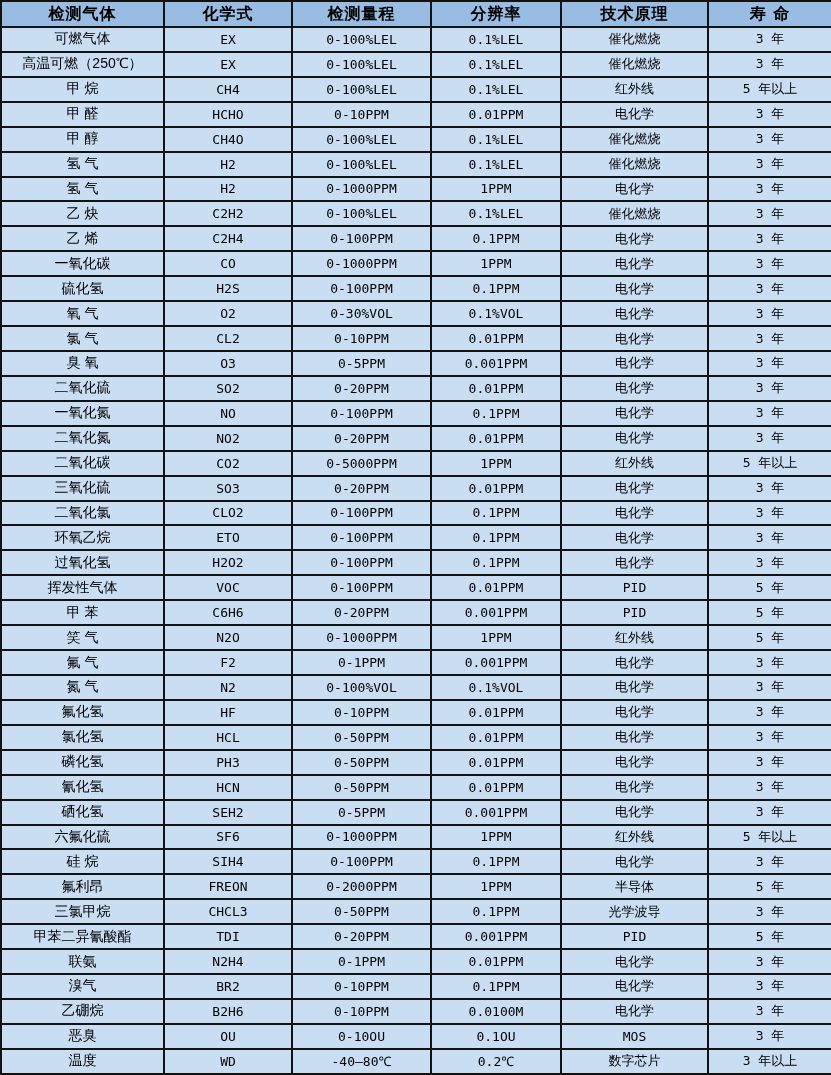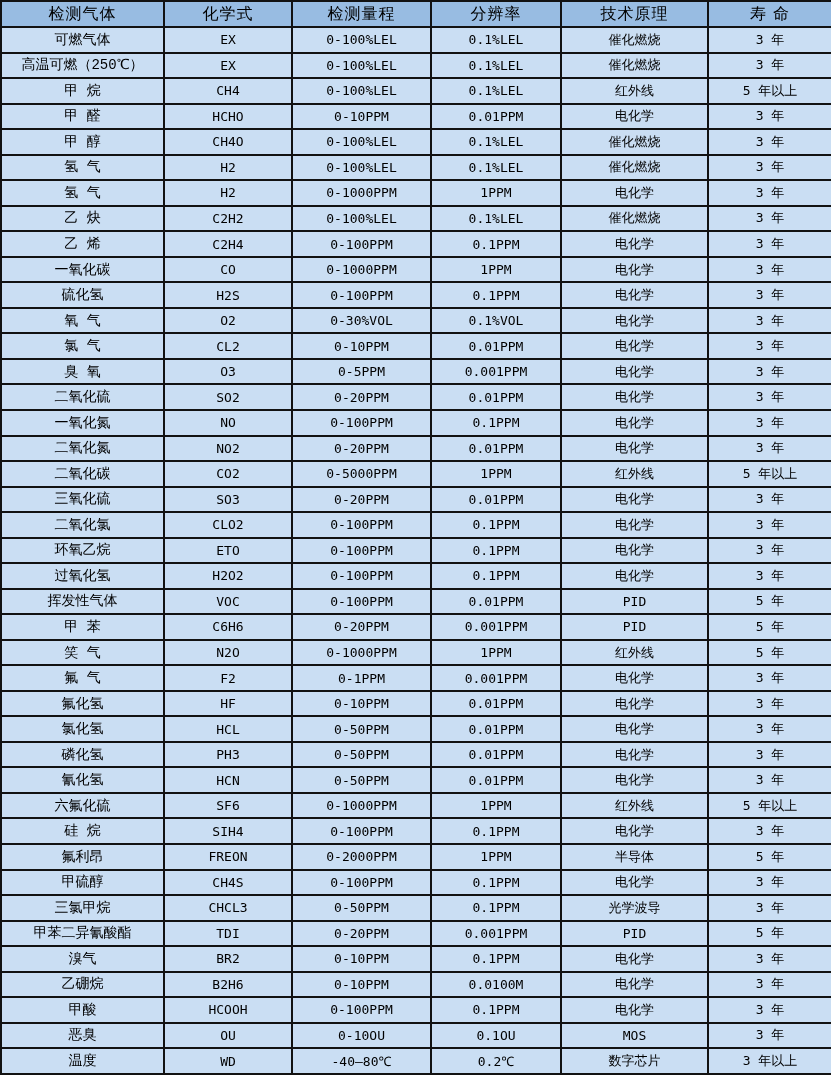--- a/index.html
+++ b/index.html
@@ -23,32 +23,32 @@
     border: 2px solid #121212;
     text-align: center;
     vertical-align: middle;
     padding: 0 2px;
     overflow: hidden;
     white-space: nowrap;
   }
   table.spec thead th {
     background: #98bce2;
     font-family: "DejaVu Sans", "Liberation Sans", sans-serif;
-    font-weight: normal;
+    font-weight: bold;
     font-size: 16px;
     height: 24px;
     letter-spacing: 1px;
   }
   table.spec tbody td {
     background: #cadef3;
     font-size: 13px;
   }
   table.spec tbody td.col-gas {
     font-size: 14px;
-    font-family: Liberation Mono, monospace;
+    font-family: Liberation Sans, sans-serif;
   }
   table.spec tbody td.col-formula,
   table.spec tbody td.col-range,
   table.spec tbody td.col-resolution {
     font-family: "DejaVu Sans Mono", "Liberation Mono", monospace;
   }
 </style>
 </head>
 <body>
 
@@ -274,20 +274,28 @@
       </tr>
       <tr>
         <td class="col-gas">氟 气</td>
         <td class="col-formula">F2</td>
         <td class="col-range">0-1PPM</td>
         <td class="col-resolution">0.001PPM</td>
         <td class="col-principle">电化学</td>
         <td class="col-lifespan">3 年</td>
       </tr>
       <tr>
+        <td class="col-gas">氮 气</td>
+        <td class="col-formula">N2</td>
+        <td class="col-range">0-100%VOL</td>
+        <td class="col-resolution">0.1%VOL</td>
+        <td class="col-principle">电化学</td>
+        <td class="col-lifespan">3 年</td>
+      </tr>
+      <tr>
         <td class="col-gas">氟化氢</td>
         <td class="col-formula">HF</td>
         <td class="col-range">0-10PPM</td>
         <td class="col-resolution">0.01PPM</td>
         <td class="col-principle">电化学</td>
         <td class="col-lifespan">3 年</td>
       </tr>
       <tr>
         <td class="col-gas">氯化氢</td>
         <td class="col-formula">HCL</td>
@@ -306,20 +314,28 @@
       </tr>
       <tr>
         <td class="col-gas">氰化氢</td>
         <td class="col-formula">HCN</td>
         <td class="col-range">0-50PPM</td>
         <td class="col-resolution">0.01PPM</td>
         <td class="col-principle">电化学</td>
         <td class="col-lifespan">3 年</td>
       </tr>
       <tr>
+        <td class="col-gas">硒化氢</td>
+        <td class="col-formula">SEH2</td>
+        <td class="col-range">0-5PPM</td>
+        <td class="col-resolution">0.001PPM</td>
+        <td class="col-principle">电化学</td>
+        <td class="col-lifespan">3 年</td>
+      </tr>
+      <tr>
         <td class="col-gas">六氟化硫</td>
         <td class="col-formula">SF6</td>
         <td class="col-range">0-1000PPM</td>
         <td class="col-resolution">1PPM</td>
         <td class="col-principle">红外线</td>
         <td class="col-lifespan">5 年以上</td>
       </tr>
       <tr>
         <td class="col-gas">硅 烷</td>
         <td class="col-formula">SIH4</td>
@@ -328,66 +344,58 @@
         <td class="col-principle">电化学</td>
         <td class="col-lifespan">3 年</td>
       </tr>
       <tr>
         <td class="col-gas">氟利昂</td>
         <td class="col-formula">FREON</td>
         <td class="col-range">0-2000PPM</td>
         <td class="col-resolution">1PPM</td>
         <td class="col-principle">半导体</td>
         <td class="col-lifespan">5 年</td>
-      </tr>
-      <tr>
-        <td class="col-gas">甲硫醇</td>
-        <td class="col-formula">CH4S</td>
-        <td class="col-range">0-100PPM</td>
-        <td class="col-resolution">0.1PPM</td>
-        <td class="col-principle">电化学</td>
-        <td class="col-lifespan">3 年</td>
       </tr>
       <tr>
         <td class="col-gas">三氯甲烷</td>
         <td class="col-formula">CHCL3</td>
         <td class="col-range">0-50PPM</td>
         <td class="col-resolution">0.1PPM</td>
         <td class="col-principle">光学波导</td>
         <td class="col-lifespan">3 年</td>
       </tr>
       <tr>
         <td class="col-gas">甲苯二异氰酸酯</td>
         <td class="col-formula">TDI</td>
         <td class="col-range">0-20PPM</td>
         <td class="col-resolution">0.001PPM</td>
         <td class="col-principle">PID</td>
         <td class="col-lifespan">5 年</td>
       </tr>
       <tr>
+        <td class="col-gas">联氨</td>
+        <td class="col-formula">N2H4</td>
+        <td class="col-range">0-1PPM</td>
+        <td class="col-resolution">0.01PPM</td>
+        <td class="col-principle">电化学</td>
+        <td class="col-lifespan">3 年</td>
+      </tr>
+      <tr>
         <td class="col-gas">溴气</td>
         <td class="col-formula">BR2</td>
         <td class="col-range">0-10PPM</td>
         <td class="col-resolution">0.1PPM</td>
         <td class="col-principle">电化学</td>
         <td class="col-lifespan">3 年</td>
       </tr>
       <tr>
         <td class="col-gas">乙硼烷</td>
         <td class="col-formula">B2H6</td>
         <td class="col-range">0-10PPM</td>
         <td class="col-resolution">0.0100M</td>
-        <td class="col-principle">电化学</td>
-        <td class="col-lifespan">3 年</td>
-      </tr>
-      <tr>
-        <td class="col-gas">甲酸</td>
-        <td class="col-formula">HCOOH</td>
-        <td class="col-range">0-100PPM</td>
-        <td class="col-resolution">0.1PPM</td>
         <td class="col-principle">电化学</td>
         <td class="col-lifespan">3 年</td>
       </tr>
       <tr>
         <td class="col-gas">恶臭</td>
         <td class="col-formula">OU</td>
         <td class="col-range">0-10OU</td>
         <td class="col-resolution">0.1OU</td>
         <td class="col-principle">MOS</td>
         <td class="col-lifespan">3 年</td>

